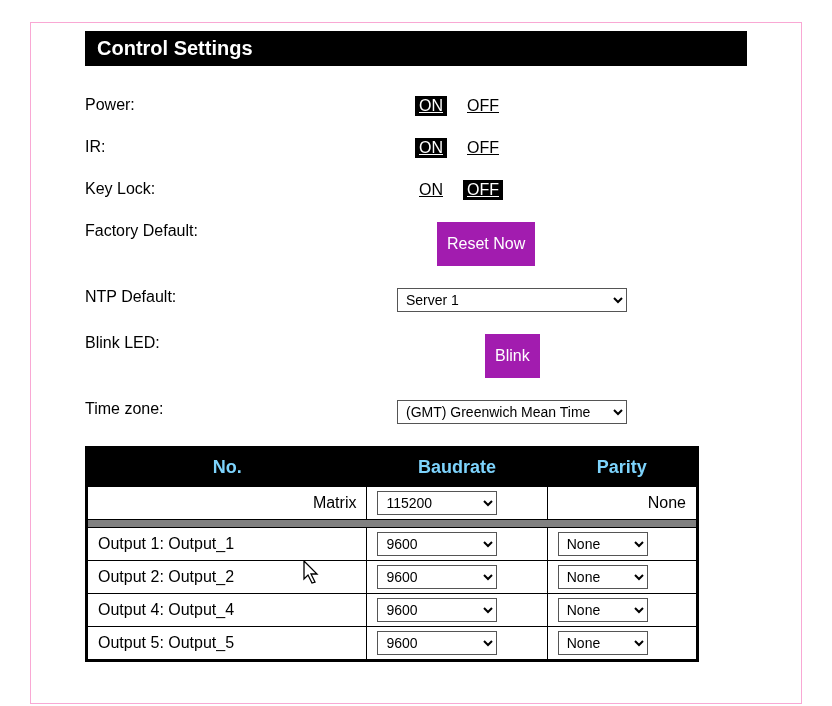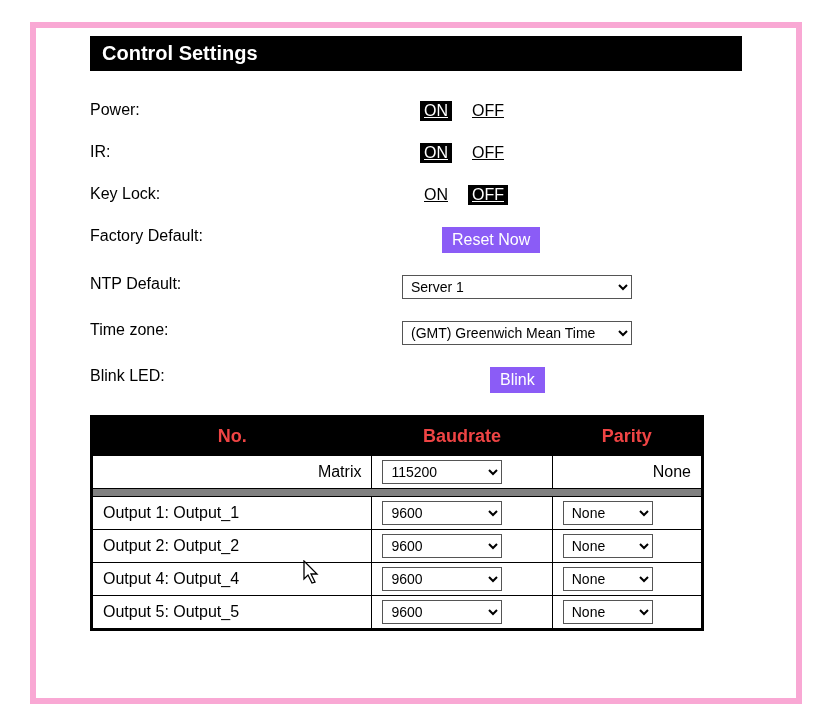--- a/index.html
+++ b/index.html
@@ -7,21 +7,21 @@
     font-family: Arial, Helvetica, sans-serif;
     font-size: 15px;
     color: #000;
     background: #fff;
     width: 832px;
     height: 706px;
     overflow: hidden;
     position: relative;
   }
   .outer {
-    border: 6px solid #f9a8d4;
+    border: 1px solid #f9a8d4;
     margin: 22px 30px 0 30px;
     height: 682px;
     overflow: hidden;
     position: relative;
   }
   .inner {
     padding: 0 54px;
   }
   .title-bar {
     background: #000;
@@ -51,24 +51,24 @@
     text-decoration: underline;
     font-size: 16px;
     cursor: pointer;
     padding: 1px 4px;
   }
   .toggle.active {
     background: #000;
     color: #fff;
   }
   .btn {
-    background: #8b5cf6;
+    background: #a21caf;
     color: #fff;
     border: none;
-    padding: 4px 10px;
+    padding: 13px 10px;
     font-size: 16px;
     cursor: pointer;
   }
   .btn.reset { margin-left: 40px; }
   .btn.blink { margin-left: 88px; }
   select {
     font-family: Arial, Helvetica, sans-serif;
     font-size: 14px;
     padding: 2px 4px;
     border: 1px solid #555;
@@ -76,21 +76,21 @@
   }
   .wide-select { width: 230px; }
   .table {
     width: 614px;
     margin-top: 16px;
     border-collapse: collapse;
     border: 3px solid #000;
   }
   .table th {
     background: #000;
-    color: #ef4444;
+    color: #7dd3fc;
     font-size: 18px;
     font-weight: bold;
     padding: 8px 6px;
     border: 1px solid #000;
   }
   .table td {
     border: 1px solid #000;
     padding: 4px 10px;
     font-size: 16px;
   }
@@ -149,29 +149,29 @@
     </div>
 
     <div class="row">
       <div class="label">NTP Default:</div>
       <select class="wide-select">
         <option>Server 1</option>
       </select>
     </div>
 
     <div class="row">
+      <div class="label">Blink LED:</div>
+      <button class="btn blink">Blink</button>
+    </div>
+
+    <div class="row">
       <div class="label">Time zone:</div>
       <select class="wide-select">
         <option>(GMT) Greenwich Mean Time</option>
       </select>
-    </div>
-
-    <div class="row">
-      <div class="label">Blink LED:</div>
-      <button class="btn blink">Blink</button>
     </div>
 
     <table class="table">
       <thead>
         <tr>
           <th>No.</th>
           <th>Baudrate</th>
           <th>Parity</th>
         </tr>
       </thead>

